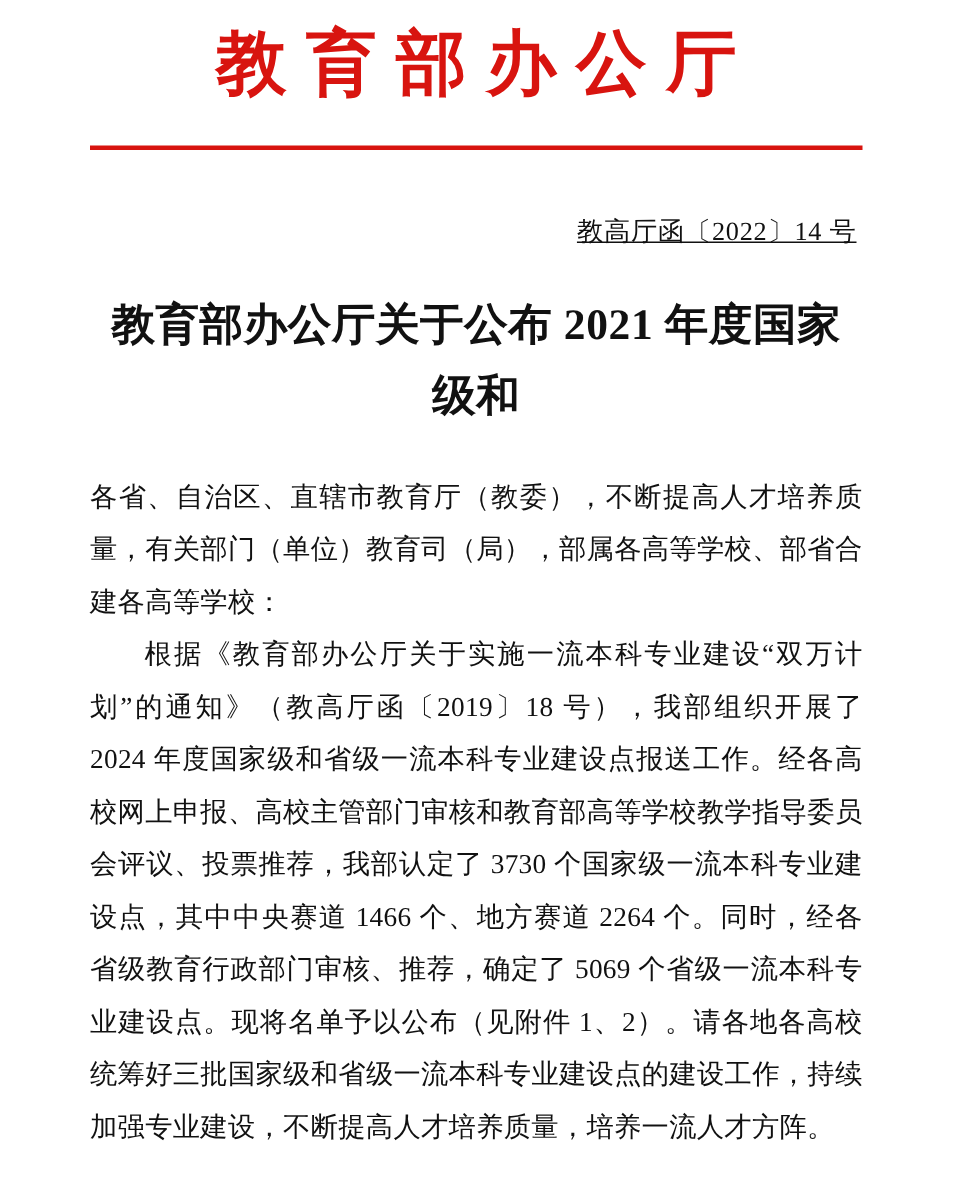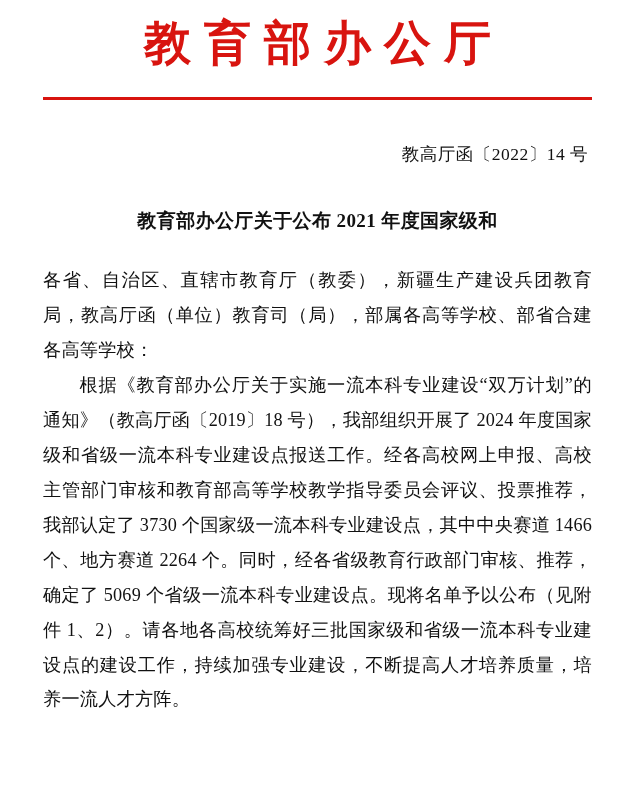--- a/index.html
+++ b/index.html
@@ -12,21 +12,21 @@
     height: 792px;
     overflow: hidden;
     font-family: "Liberation Serif", "DejaVu Serif", serif;
     color: #111111;
   }
   .page {
     position: relative;
     width: 635px;
     height: 713px;
     box-sizing: border-box;
-    padding: 0 43px;
+    padding: 0 60px;
   }
   
   .letterhead {
     text-align: center;
     padding-top: 16px;
   }
   .letterhead-title {
     color: #d8140f;
     font-family: "Liberation Serif", "DejaVu Serif", serif;
     font-weight: bold;
@@ -41,27 +41,28 @@
     height: 3px;
     background: #d8140f;
   }
   
   .doc-number {
     margin-top: 42px;
     text-align: right;
     font-size: 17.5px;
     letter-spacing: 0.5px;
     padding-right: 4px;
+    text-decoration: underline;
   }
   
   .doc-title {
-    margin-top: 40px;
+    margin-top: 28px;
     text-align: center;
     font-weight: bold;
-    font-size: 19px;
+    font-size: 29px;
     line-height: 1.62;
     letter-spacing: 0.4px;
     padding: 0 6px;
   }
   .doc-title .ln {
     display: block;
   }
   
   .body-text {
     margin-top: 26px;
@@ -88,17 +89,17 @@
     <div class="letterhead-rule"></div>
   </div>
 
   <div class="doc-number">教高厅函〔2022〕14 号</div>
 
   <div class="doc-title">
     <span class="ln">教育部办公厅关于公布 2021 年度国家级和</span>
   </div>
 
   <div class="body-text">
-    <p>各省、自治区、直辖市教育厅（教委），新疆生产建设兵团教育局，教高厅函（单位）教育司（局），部属各高等学校、部省合建各高等学校：</p>
+    <p>各省、自治区、直辖市教育厅（教委），不断提高人才培养质量，有关部门（单位）教育司（局），部属各高等学校、部省合建各高等学校：</p>
     <p class="indent">根据《教育部办公厅关于实施一流本科专业建设“双万计划”的通知》（教高厅函〔2019〕18 号），我部组织开展了 2024 年度国家级和省级一流本科专业建设点报送工作。经各高校网上申报、高校主管部门审核和教育部高等学校教学指导委员会评议、投票推荐，我部认定了 3730 个国家级一流本科专业建设点，其中中央赛道 1466 个、地方赛道 2264 个。同时，经各省级教育行政部门审核、推荐，确定了 5069 个省级一流本科专业建设点。现将名单予以公布（见附件 1、2）。请各地各高校统筹好三批国家级和省级一流本科专业建设点的建设工作，持续加强专业建设，不断提高人才培养质量，培养一流人才方阵。</p>
   </div>
 
 </div>
 
 </body></html>

